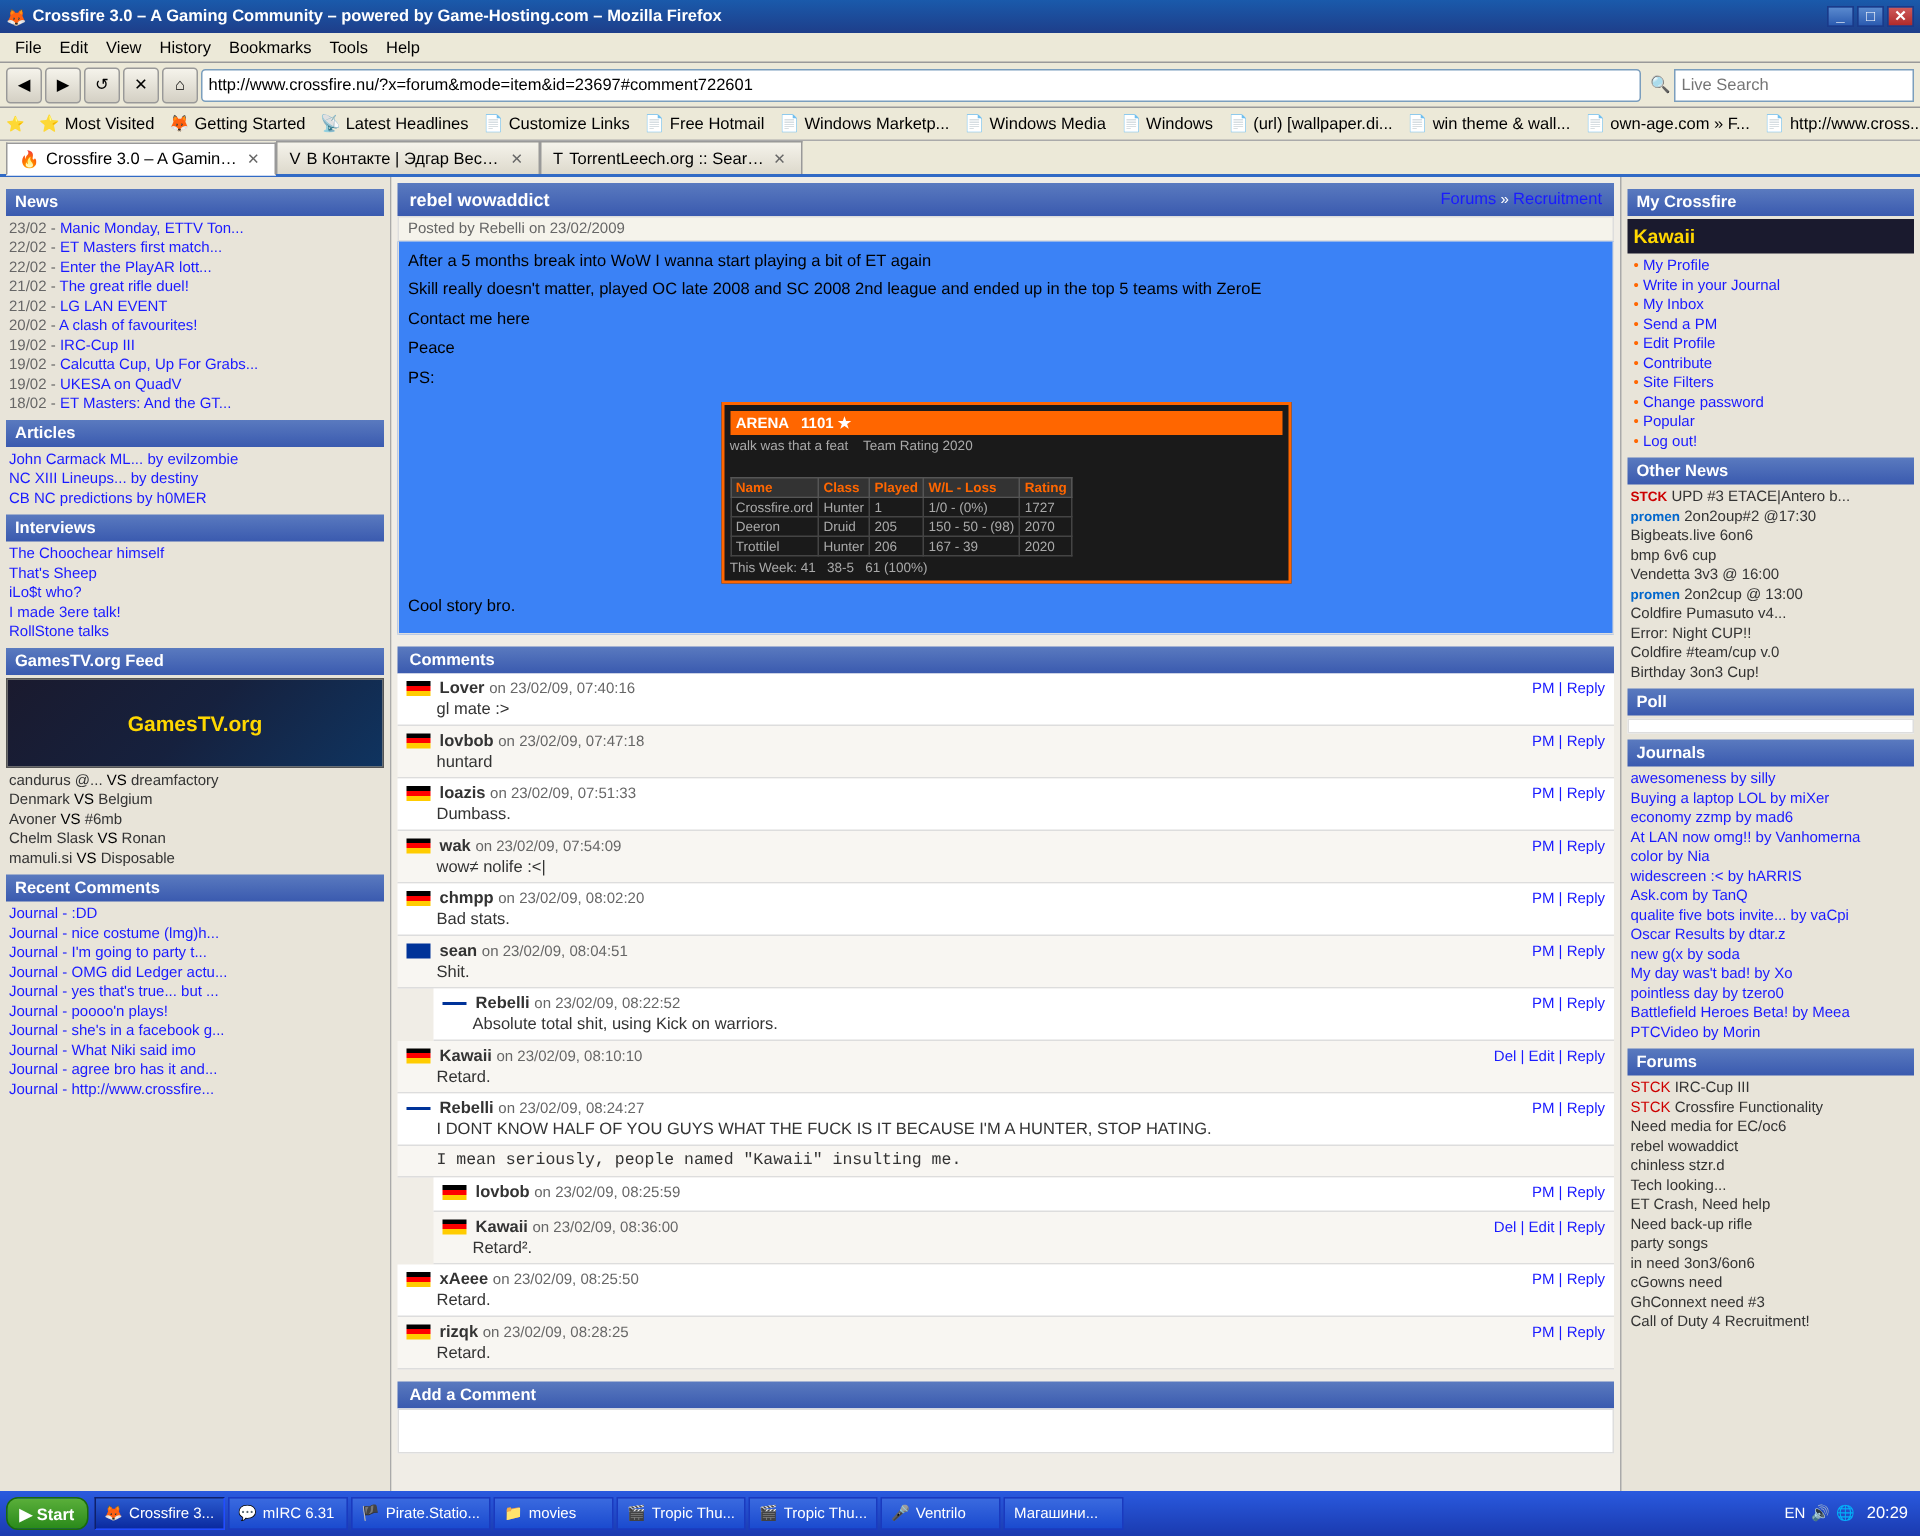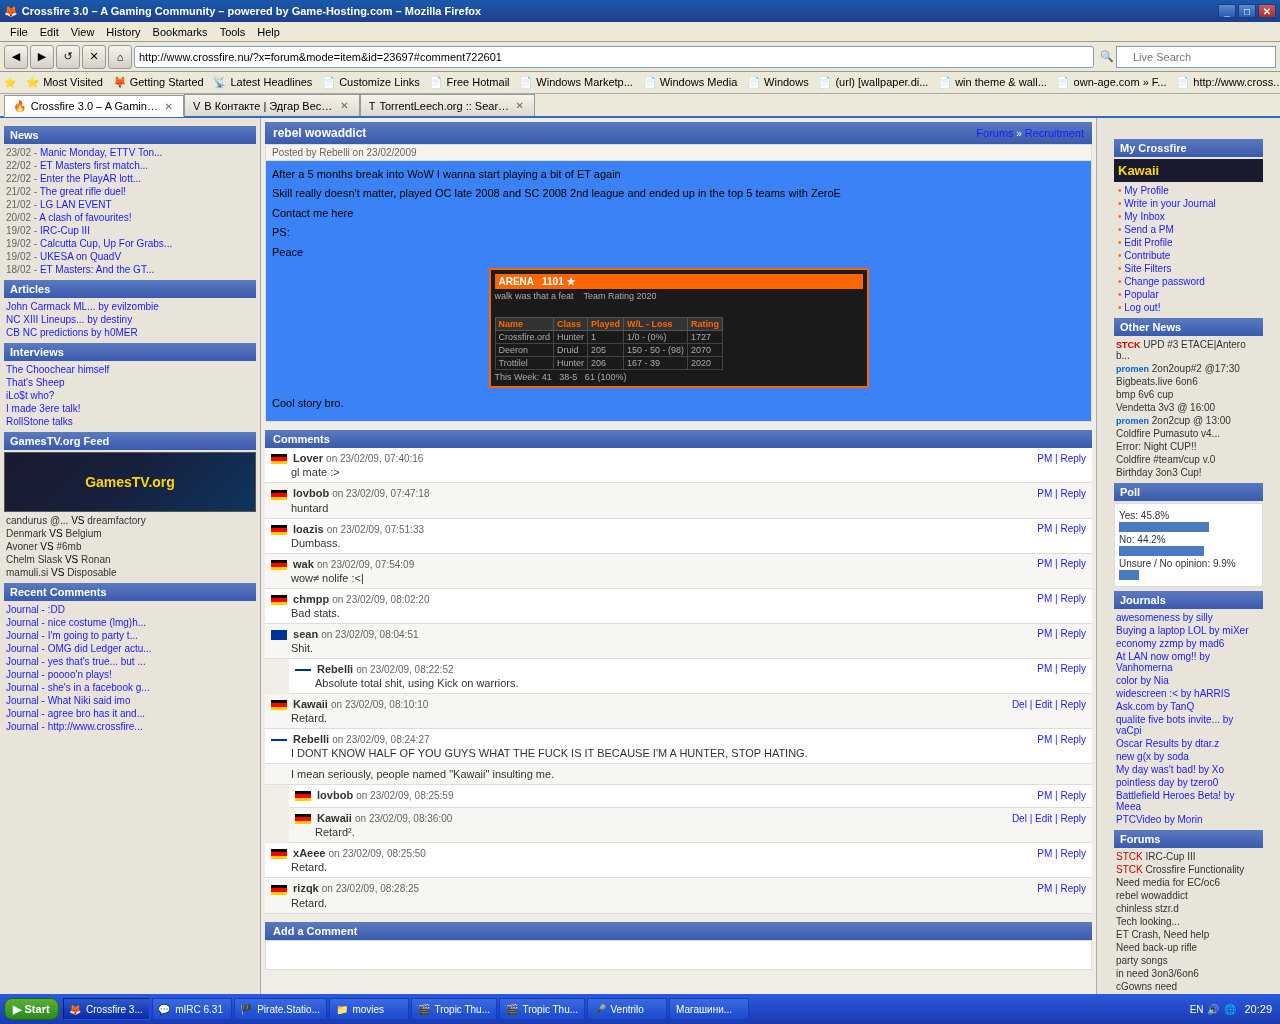--- a/index.html
+++ b/index.html
@@ -71,21 +71,21 @@
       height: 22px;
       border: 1px solid #7b9ebd;
       padding: 0 4px;
       font-size: 11px;
       background: white;
     }
     #search-bar {
       width: 160px;
       height: 22px;
       border: 1px solid #7b9ebd;
-      padding: 0 16px;
+      padding: 0 4px;
       font-size: 11px;
       background: white;
     }
     
     
     #bookmarksbar {
       background: #ece9d8;
       height: 22px;
       display: flex;
       align-items: center;
@@ -324,25 +324,25 @@
       background: linear-gradient(to bottom, #5a7abf, #3a5aaf);
       color: white;
       padding: 3px 8px;
       font-size: 11px;
       font-weight: bold;
       margin-top: 8px;
     }
     
     
     #right-sidebar {
-      width: 184px;
+      width: 200px;
       background: #e8e4d9;
       border-left: 1px solid #aaa;
       overflow-y: auto;
-      padding: 17px;
+      padding: 4px;
     }
     
     .right-section-header {
       background: linear-gradient(to bottom, #5a7abf, #3a5aaf);
       color: white;
       padding: 3px 6px;
       font-size: 11px;
       font-weight: bold;
       margin-bottom: 2px;
       margin-top: 4px;
@@ -612,22 +612,22 @@
         <span class="forums-link">Forums</span>
         <span> » </span>
         <span class="forums-link">Recruitment</span>
       </span>
     </div>
     <div class="post-meta">Posted by Rebelli on 23/02/2009</div>
     <div class="post-body">
       <p>After a 5 months break into WoW I wanna start playing a bit of ET again</p>
       <p>Skill really doesn't matter, played OC late 2008 and SC 2008 2nd league and ended up in the top 5 teams with ZeroE</p>
       <p>Contact me here</p>
+      <p>Peace</p>
       <p>PS:</p>
-      <p>Peace</p>
 
       <div class="arena-box">
         <div style="flex:1;">
           <div class="arena-header">ARENA &nbsp; 1101 ★</div>
           <div style="color:#aaa; font-size:9px; margin-bottom:16px;">walk was that a feat &nbsp;&nbsp; Team Rating 2020</div>
           <table class="arena-table">
             <tbody>
                 <tr>
               <th>Name</th>
               <th>Class</th>
@@ -759,21 +759,21 @@
         <span>
           <span class="flag flag-fi"></span>
           <strong class="comment-author">Rebelli</strong>
           <span class="comment-time"> on 23/02/09, 08:24:27</span>
         </span>
         <span class="comment-actions">PM | Reply</span>
       </div>
       <div class="comment-text">I DONT KNOW HALF OF YOU GUYS WHAT THE FUCK IS IT BECAUSE I'M A HUNTER, STOP HATING.</div>
     </div>
         <div class="comment-row" style="">
-          <div class="comment-text" style="margin-left:0;">I mean seriously, people named "Kawaii" insulting me.</div>
+          <div class="comment-text" style="margin-left:0;font-family:Liberation Mono, monospace;">I mean seriously, people named "Kawaii" insulting me.</div>
         </div>
         <div class="comment-row" style="margin-left: 24px;">
       <div class="comment-meta">
         <span>
           <span class="flag flag-de"></span>
           <strong class="comment-author">lovbob</strong>
           <span class="comment-time"> on 23/02/09, 08:25:59</span>
         </span>
         <span class="comment-actions">PM | Reply</span>
       </div>
@@ -842,34 +842,20 @@
         <div class="other-news-item">Vendetta 3v3 @ 16:00</div>
         <div class="other-news-item"><span class="tag tag-promen">promen</span> 2on2cup @ 13:00</div>
         <div class="other-news-item">Coldfire Pumasuto v4...</div>
         <div class="other-news-item">Error: Night CUP!!</div>
         <div class="other-news-item">Coldfire #team/cup v.0</div>
         <div class="other-news-item">Birthday 3on3 Cup!</div>
       </div>
 
     <div class="right-section-header">Poll</div>
     <div class="poll-box">
-      <div id="poll-bars">
-          <div class="poll-bar-container">
-    <div class="poll-label">Yes: 45.8%</div>
-    <div class="poll-bar" style="width:90px;"></div>
-  </div>
-          <div class="poll-bar-container">
-    <div class="poll-label">No: 44.2%</div>
-    <div class="poll-bar" style="width:85px;"></div>
-  </div>
-          <div class="poll-bar-container">
-    <div class="poll-label">Unsure / No opinion: 9.9%</div>
-    <div class="poll-bar" style="width:20px;"></div>
-  </div>
-        </div>
     </div>
 
     <div class="right-section-header">Journals</div>
     <div id="journals-list">
         <a class="journal-item">awesomeness by silly</a>
         <a class="journal-item">Buying a laptop LOL by miXer</a>
         <a class="journal-item">economy zzmp by mad6</a>
         <a class="journal-item">At LAN now omg!! by Vanhomerna</a>
         <a class="journal-item">color by Nia</a>
         <a class="journal-item">widescreen :&lt; by hARRIS</a>

